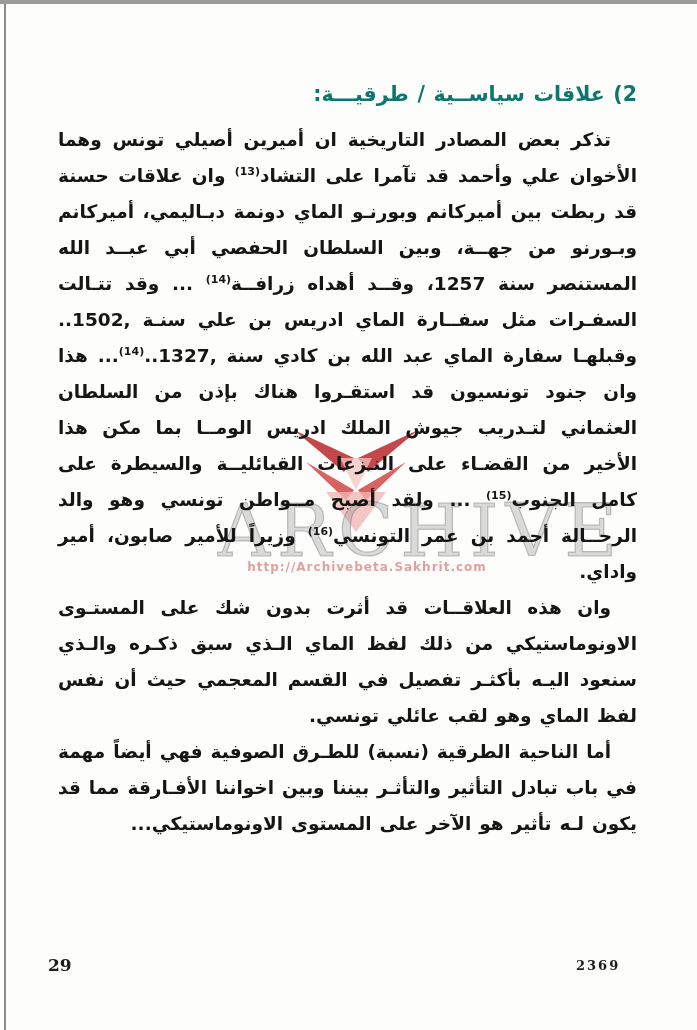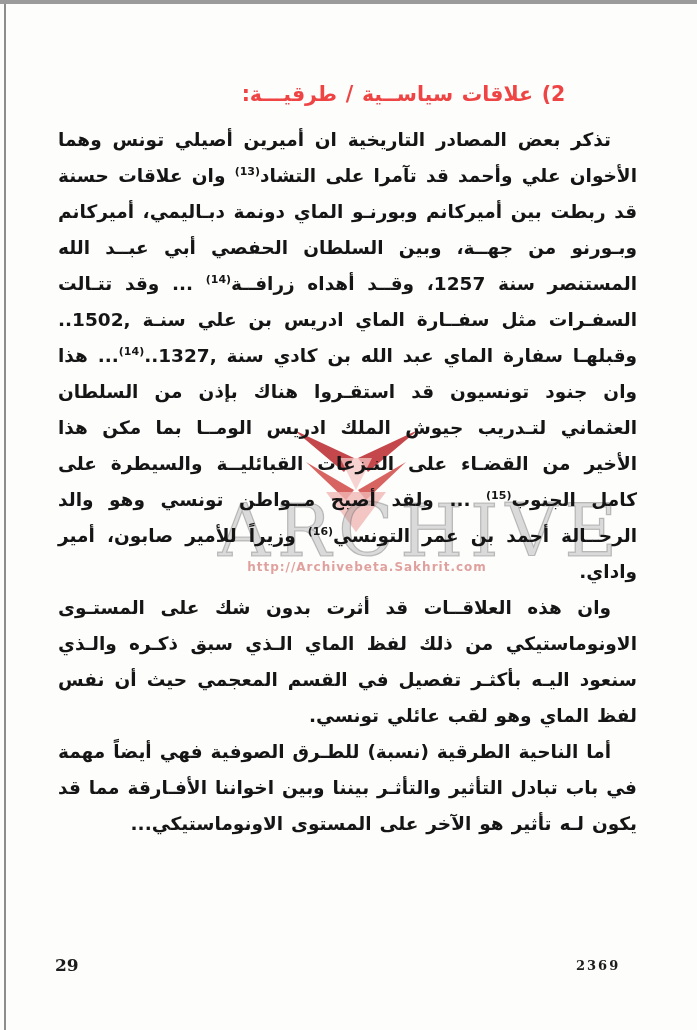--- a/index.html
+++ b/index.html
@@ -39,25 +39,25 @@
   sup.fn{
     font-size:11px;
     line-height:0;
     vertical-align:super;
     letter-spacing:0;
   }
   .heading{
     margin:8px 0 10px 0;
     padding:0 0 0 0;
     margin-left:112px;
-    text-align:center;
+    text-align:right;
     text-indent:0;
     font-size:20.5px;
     font-weight:bold;
-    color:#ef4444;
+    color:#0f766e;
   }
   
   .watermark{
     position:absolute;top:0;left:0;right:0;bottom:0;
     z-index:1;
     pointer-events:none;
   }
   .wm-logo{
     position:absolute;
     top:428px;left:292px;
@@ -88,21 +88,21 @@
     white-space:nowrap;
   }
   
   .footer-num{
     position:absolute;
     font-family:"DejaVu Serif", serif;
     font-weight:bold;
     color:#1c1c1c;
     z-index:2;
   }
-  .footer-left{top:955px;left:55px;font-size:17px;}
+  .footer-left{top:955px;left:48px;font-size:17px;}
   .footer-right{top:958px;left:576px;font-size:13px;letter-spacing:2px;}
 </style>
 </head>
 <body>
 
 <div class="page">
 
   <div class="top-border"></div>
   <div class="left-border"></div>
 

